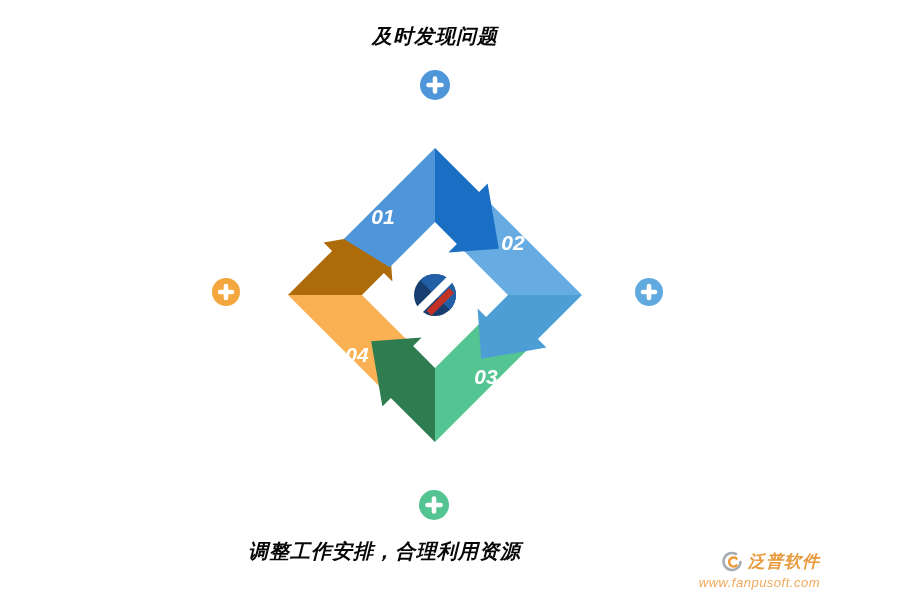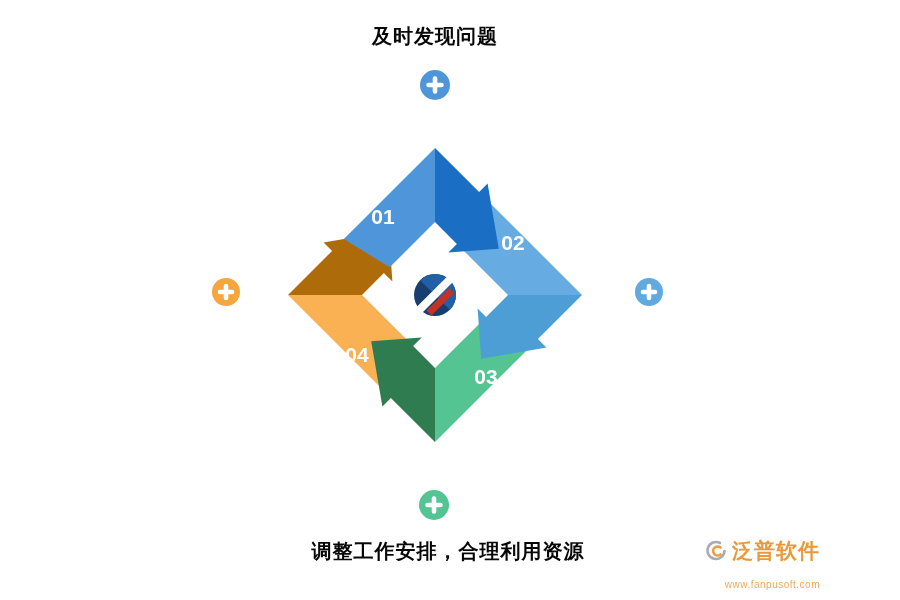--- a/index.html
+++ b/index.html
@@ -1,37 +1,37 @@
 <!DOCTYPE html>
 <html><head>
 <meta charset="utf-8">
 <style>
   html,body{margin:0;padding:0;background:#fff;}
   .stage{
     position:relative;width:836px;height:600px;background:#ffffff;
-    font-family:"Liberation Sans",sans-serif;overflow:hidden;
+    font-family:"Liberation Sans",sans-serif;overflow:hidden;font-style:italic;
   }
   .cycle{position:absolute;left:0;top:0;}
   .label{
     position:absolute;font-weight:700;font-size:20px;color:#070707;
     letter-spacing:1px;white-space:nowrap;
   }
   .label.top{left:285px;top:23px;width:300px;text-align:center;}
   .label.left{left:84px;top:281px;}
   .label.right{left:678px;top:281px;}
-  .label.bottom{left:248px;top:538px;width:400px;text-align:center;}
+  .label.bottom{left:248px;top:538px;width:400px;}
   .num{
     fill:#ffffff;font-weight:700;font-size:21px;text-anchor:middle;
     font-family:"Liberation Sans",sans-serif;
   }
   .pluscross{stroke:#ffffff;stroke-width:4.6;stroke-linecap:round;fill:none;}
   .watermark{position:absolute;right:16px;bottom:10px;text-align:right;}
   .wm-row{display:flex;align-items:center;justify-content:flex-end;gap:5px;}
-  .brand{font-size:21px;font-weight:700;color:#E8993B;letter-spacing:1px;}
-  .url{font-size:10px;color:#F0A95B;margin-top:14px;letter-spacing:0.5px;}
+  .brand{font-size:17px;font-weight:700;color:#E8993B;letter-spacing:1px;}
+  .url{font-size:13px;color:#F0A95B;margin-top:2px;letter-spacing:0.5px;}
 </style>
 </head>
 <body>
 
 <div class="stage">
 
   <div class="label top">及时发现问题</div>
   <div class="label bottom">调整工作安排，合理利用资源</div>
 
   <svg class="cycle" width="900" height="600" viewBox="0 0 900 600">

